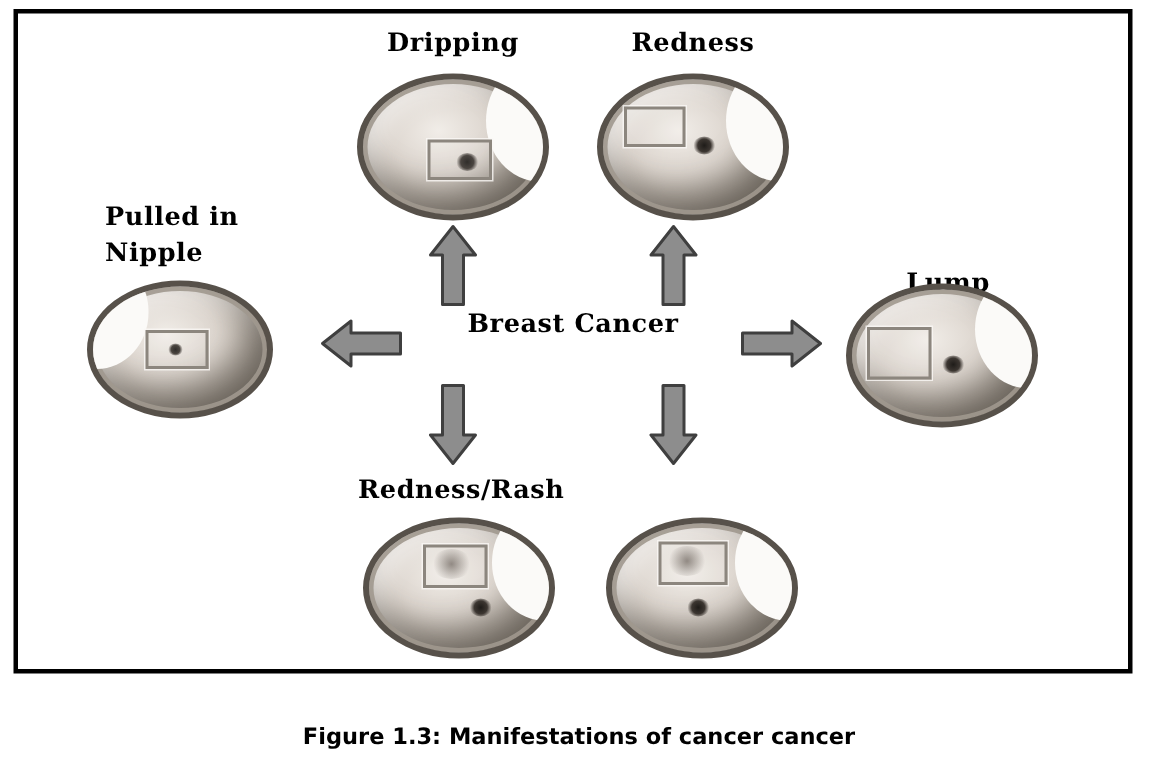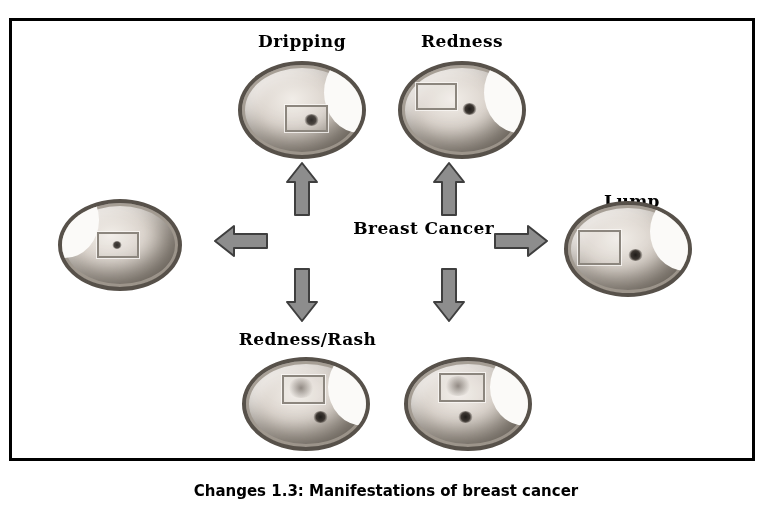--- a/index.html
+++ b/index.html
@@ -6,42 +6,42 @@
   html, body { background: #ffffff; }
   body {
     width: 772px; height: 514px;
     position: relative;
     font-family: "DejaVu Serif", serif;
     color: #000;
     overflow: hidden;
   }
   .figure-frame {
     position: absolute;
-    left: 9px; top: 18px;
+    left: 9px; top: 6px;
     width: 746px; height: 443px;
     border: 3px solid #000;
     background: #fff;
   }
   
   .node-label {
     position: absolute;
     font-weight: bold;
     font-size: 17px;
     letter-spacing: 0.4px;
     text-align: center;
     line-height: 24px;
     white-space: nowrap;
   }
   .center-label {
     position: absolute;
     left: 258px; top: 196px; width: 224px;
     font-weight: bold;
     font-size: 17px;
     letter-spacing: 0.4px;
-    text-align: right;
+    text-align: center;
     line-height: 23px;
   }
   
   .photo-oval {
     position: absolute;
     border: 4px solid #57514a;
     border-radius: 50%;
     overflow: hidden;
     background: radial-gradient(ellipse at 42% 38%,
       #f1ede8 0%, #ddd6cf 35%, #c2bab1 60%, #968e84 85%, #6f6860 100%);
@@ -140,20 +140,24 @@
     <span class="crescent"></span>
     <span class="nipple"></span>
     <span class="roi-box"></span>
   </div>
   <div class="photo-oval oval-dimpling pos-oval-dimpling">
     <span class="crescent"></span>
     <span class="nipple"></span>
     <span class="roi-box"></span>
   </div>
 
+  <div class="node-label pos-label-pulled">
+    <div>Pulled in</div>
+    <div>Nipple</div>
+  </div>
   <div class="photo-oval oval-pulled pos-oval-pulled">
     <span class="crescent"></span>
     <span class="nipple"></span>
     <span class="roi-box"></span>
   </div>
 
   <div class="node-label pos-label-lump">Lump</div>
   <div class="photo-oval oval-lump pos-oval-lump">
     <span class="crescent"></span>
     <span class="nipple"></span>
@@ -205,13 +209,13 @@
   </div>
   <div class="photo-oval oval-skin pos-oval-skin">
     <span class="crescent"></span>
     <span class="patch"></span>
     <span class="nipple"></span>
     <span class="roi-box"></span>
   </div>
 
 </div>
 
-<div class="caption">Changes 1.3: Manifestations of breast cancer</div>
+<div class="caption">Figure 1.3: Manifestations of cancer cancer</div>
 
 </body></html>

